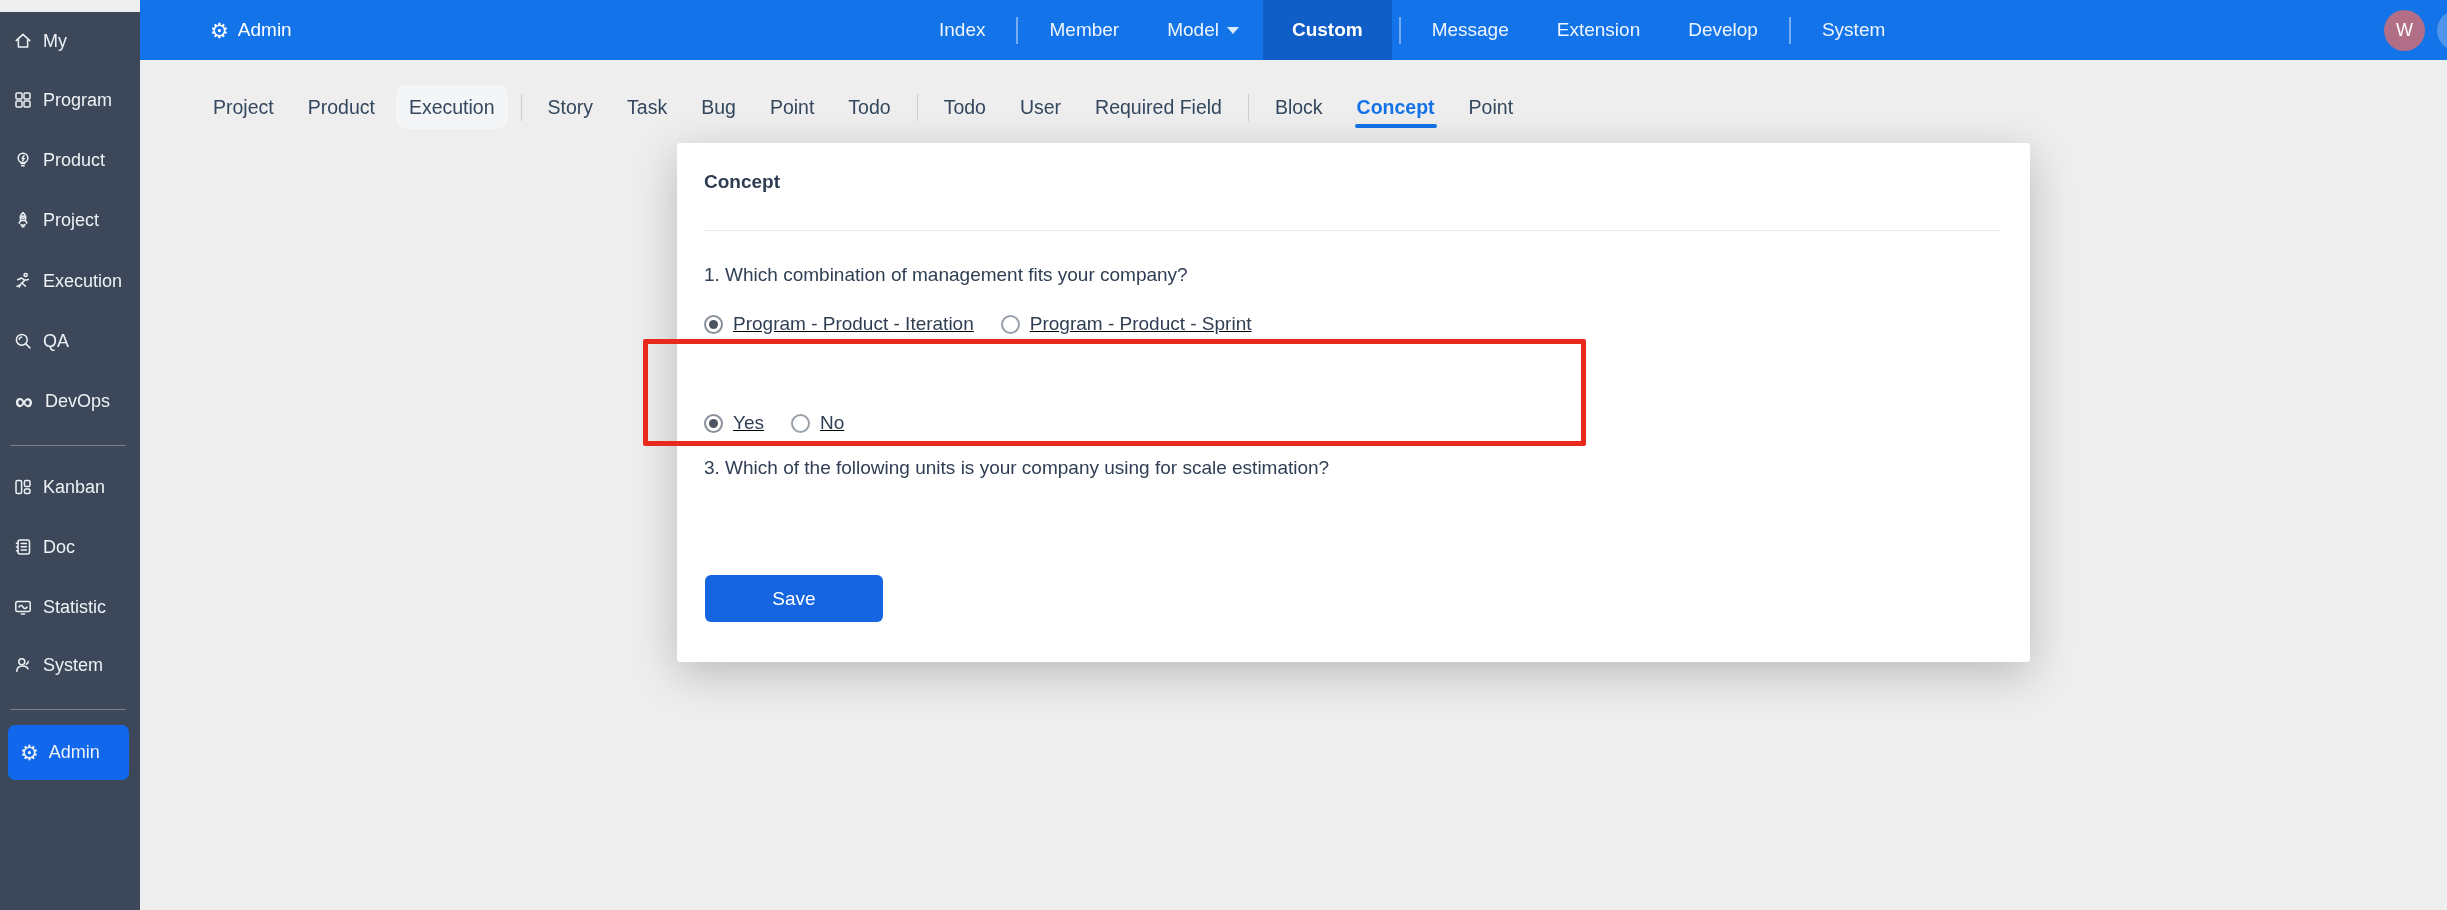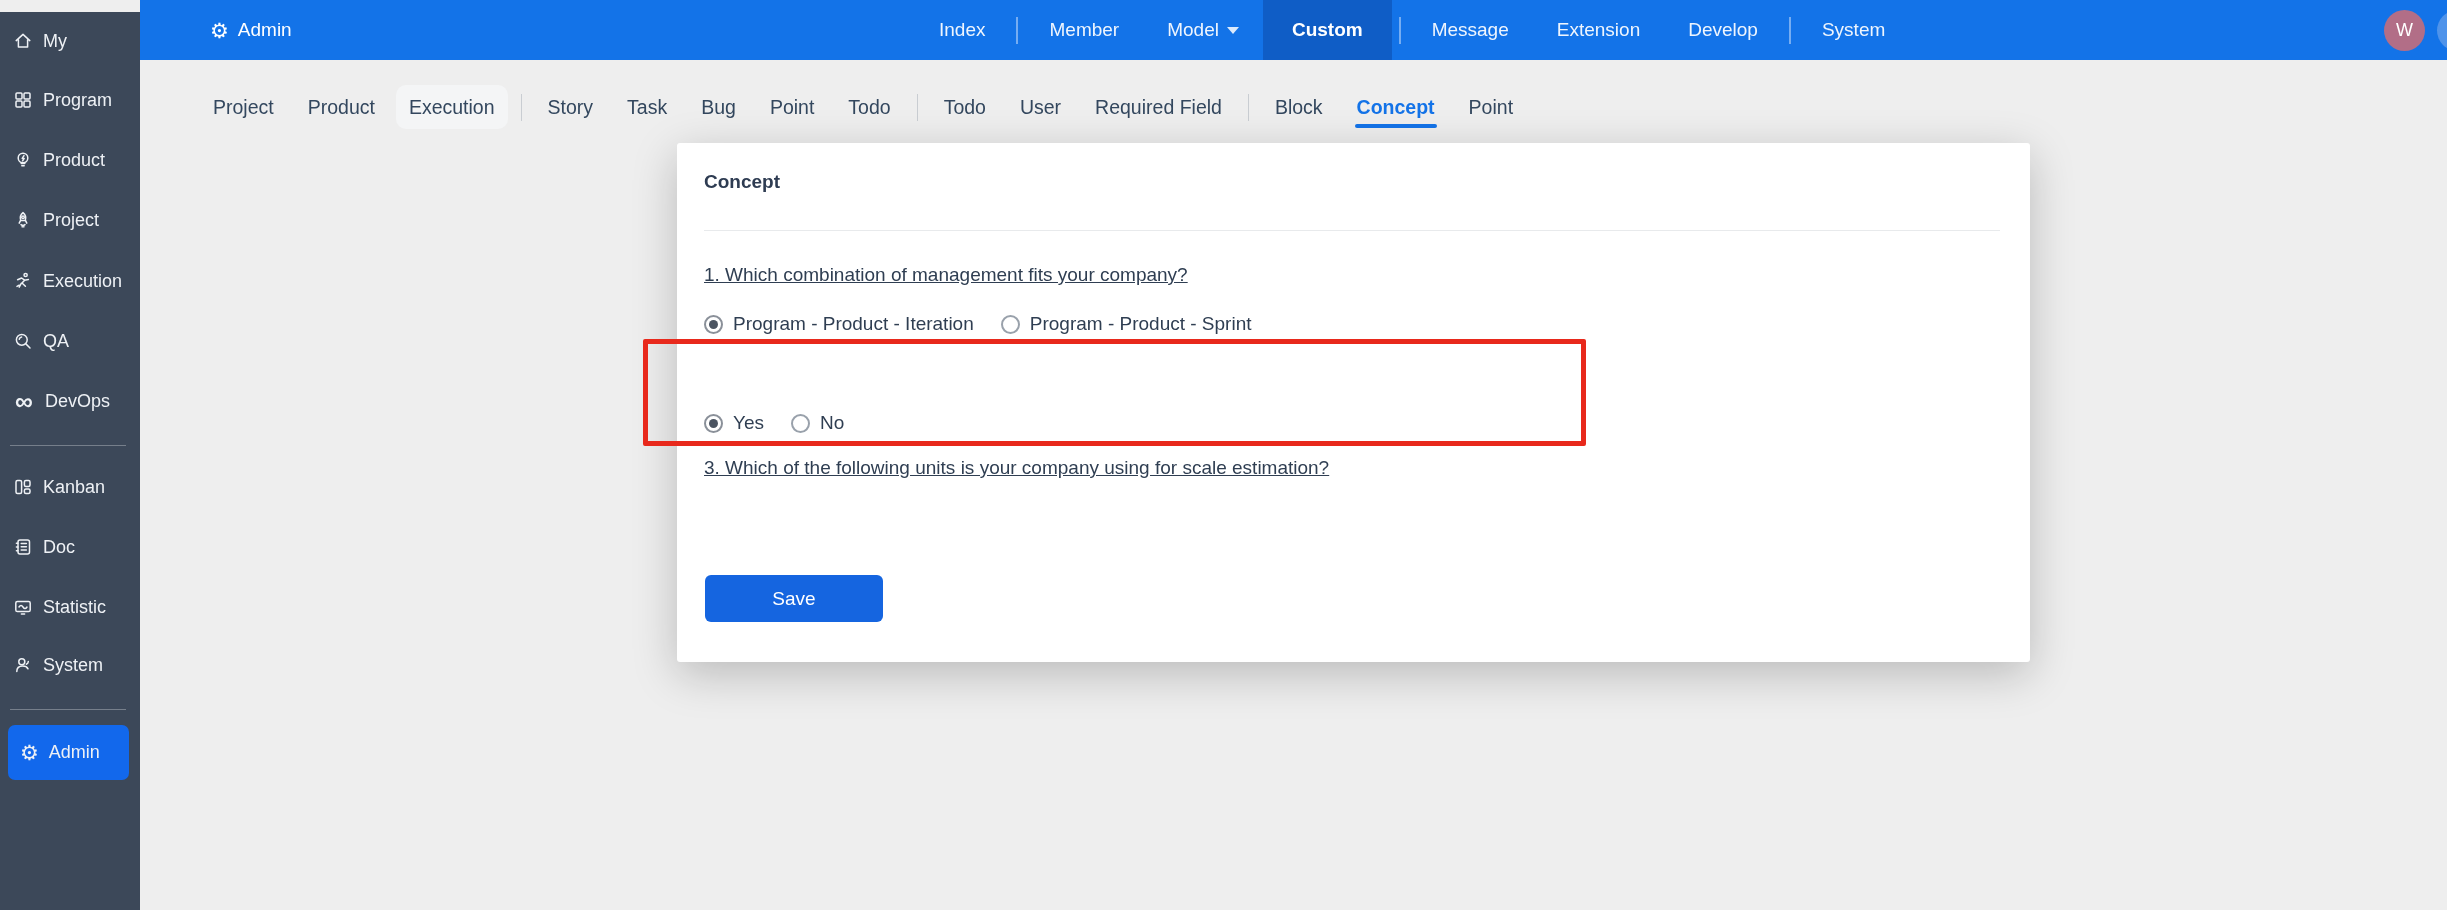--- a/index.html
+++ b/index.html
@@ -42,22 +42,22 @@
   .tab.active { color:#1373e8; font-weight:bold; }
   .tab.active::after { content:''; position:absolute; left:11px; right:11px; bottom:1px; height:4px;
                        background:#1373e8; border-radius:2px; }
   .tdiv { width:1px; height:27px; background:#c9cdd2; margin:0 9px; }
 
   
   .card { position:absolute; left:677px; top:143px; width:1353px; height:519px; background:#fff;
           border-radius:3px; box-shadow:0 12px 45px rgba(0,0,0,.22); }
   .card-title { position:absolute; left:27px; top:28px; font-size:19px; font-weight:bold; color:#2e3c52; }
   .hdiv { position:absolute; top:87px; left:27px; right:30px; height:1px; background:#e8eaec; }
-  .q-text { position:absolute; left:27px; font-size:19px; color:#2f3e52; white-space:nowrap;text-decoration:underline; }
-  .q-opts { position:absolute; left:27px; display:flex; align-items:center; gap:27px; }
+  .q-text { position:absolute; left:27px; font-size:19px; color:#2f3e52; white-space:nowrap; }
+  .q-opts { position:absolute; left:27px; display:flex; align-items:center; gap:27px;text-decoration:underline; }
   .opt { display:flex; align-items:center; gap:10px; font-size:19px; color:#2f3e52; cursor:pointer; white-space:nowrap; }
   .radio { width:19px; height:19px; border:2px solid #99a1ab; border-radius:50%; position:relative; background:#fff; }
   .radio.checked { border-color:#8a9099; }
   .radio.checked::after { content:''; position:absolute; inset:3px; background:#4b5461; border-radius:50%; }
   .save { position:absolute; left:28px; top:432px; width:178px; height:47px; background:#1565e0; color:#fff;
           border:none; border-radius:6px; font-size:19px; font-family:inherit; cursor:pointer; }
 
   
   .redbox { position:absolute; left:643px; top:339px; width:943px; height:107px; border:5px solid #e8291c;
             border-radius:2px; z-index:20; pointer-events:none; }

